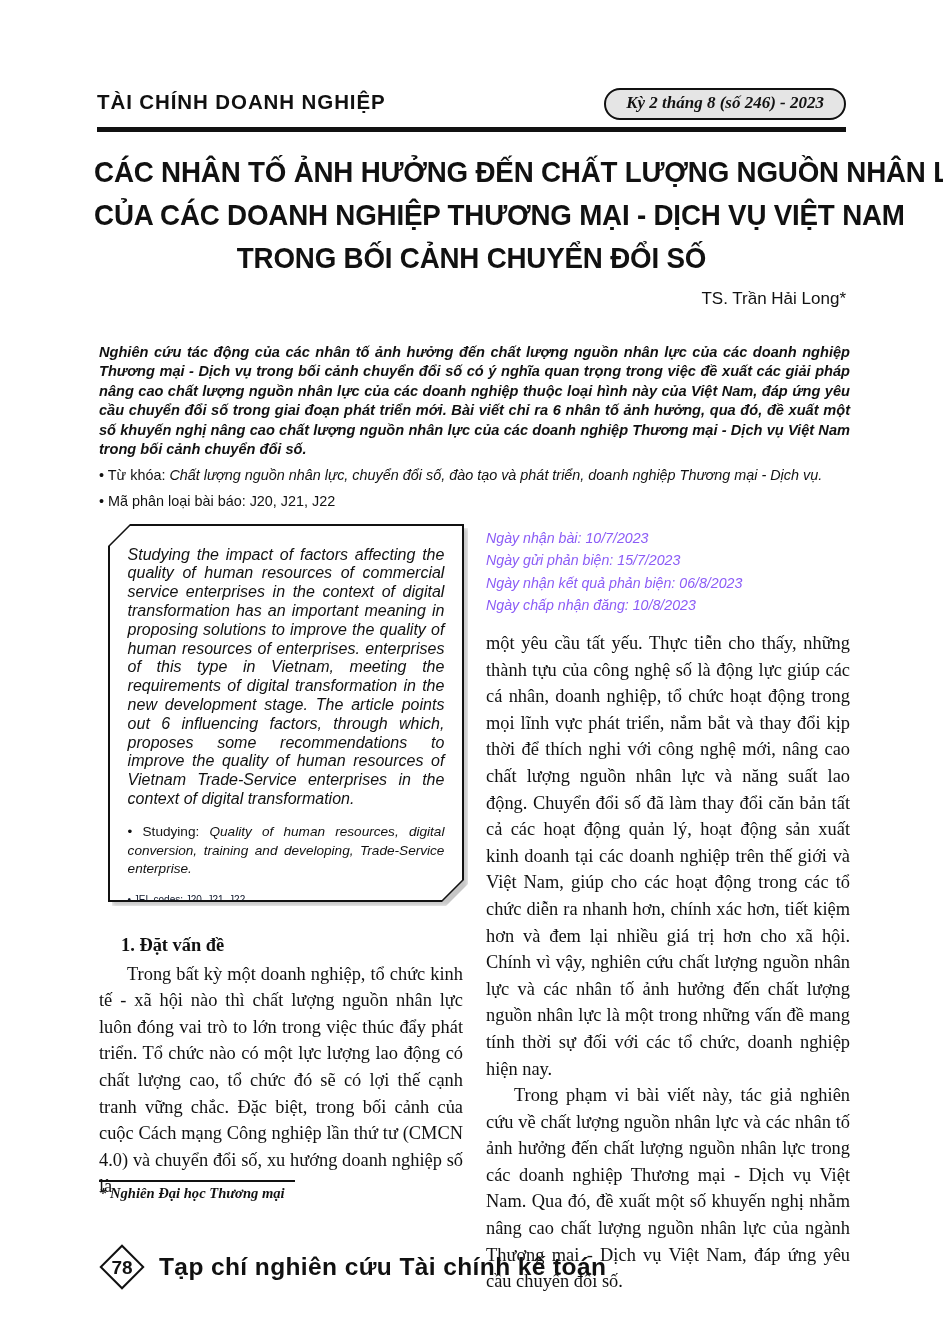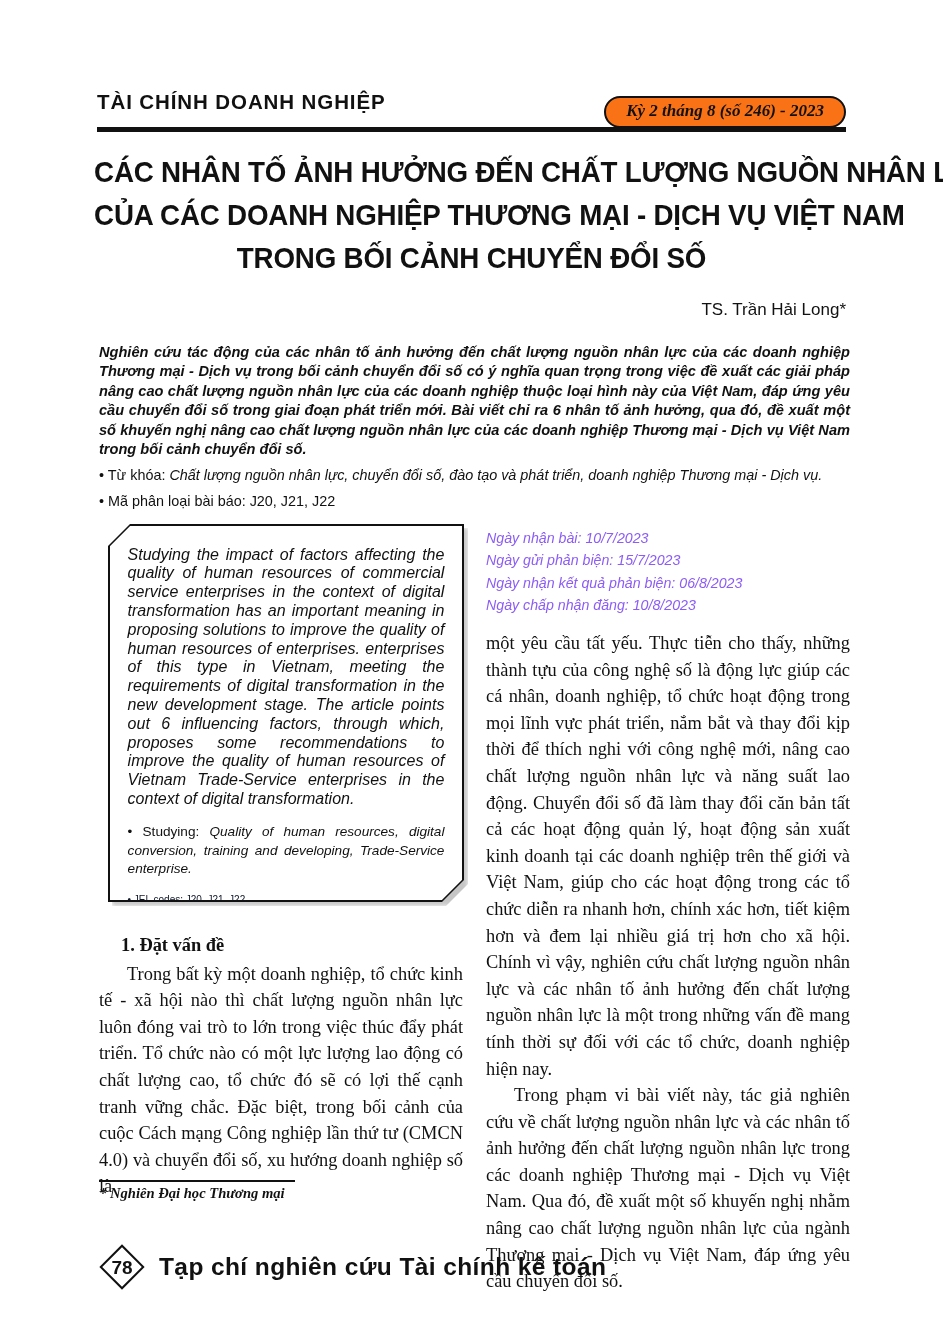--- a/index.html
+++ b/index.html
@@ -40,30 +40,30 @@
     font-family: "Liberation Sans", "DejaVu Sans", sans-serif;
     font-weight: bold;
     font-size: 20.5px;
     letter-spacing: 0.9px;
     color: #111111;
     white-space: nowrap;
   }
   .issue-badge {
     position: absolute;
     right: 0;
-    top: 8px;
+    top: 0;
     border: 2.4px solid #111111;
     border-radius: 22px;
     padding: 3px 20px 5px 20px;
     font-family: "Liberation Serif", "DejaVu Serif", serif;
     font-style: italic;
     font-weight: bold;
     font-size: 17px;
     white-space: nowrap;
-    background: #f97316;
+    background: #e5e5e5;
     line-height: 1.15;
   }
   .header-rule {
     position: absolute;
     left: 97px;
     top: 127px;
     width: 749px;
     height: 4.5px;
     background: #111111;
   }
@@ -82,21 +82,21 @@
     letter-spacing: -0.2px;
     color: #111111;
     transform: scaleX(0.94);
     transform-origin: center top;
   }
   .article-title .tline { display: block; white-space: nowrap; }
 
   .author-line {
     position: absolute;
     right: 97px;
-    top: 300px;
+    top: 289px;
     font-family: "Liberation Sans", "DejaVu Sans", sans-serif;
     font-size: 17px;
     color: #111111;
     white-space: nowrap;
   }
 
   
   .vn-abstract {
     position: absolute;
     left: 99px;

